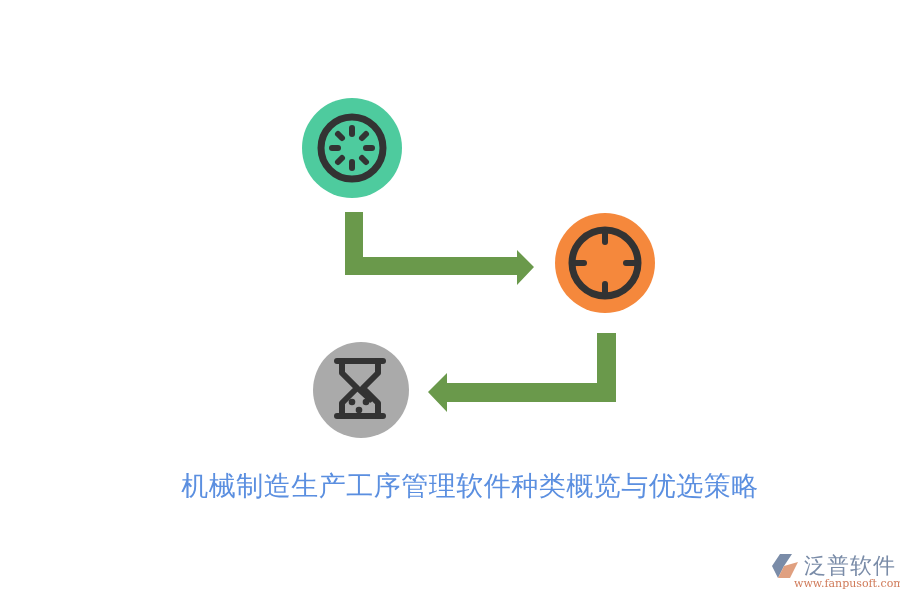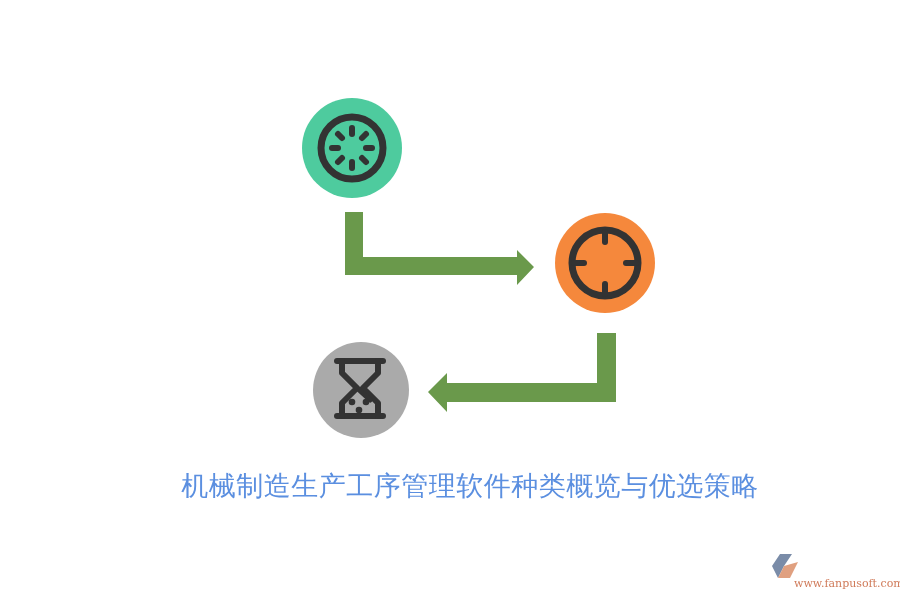--- a/index.html
+++ b/index.html
@@ -76,14 +76,15 @@
   </g>
 </svg>
 
 <div class="title">机械制造生产工序管理软件种类概览与优选策略</div>
 
 <div class="logo">
   <svg width="32" height="28" viewBox="0 0 32 28" style="position:absolute;left:0;top:2px;">
     <polygon points="10,2 22,2 14,14 8,26 2,14" fill="#7A8CA8"></polygon>
     <polygon points="14,14 28,10 20,26 8,26" fill="#E0A080"></polygon>
   </svg>
+  <span class="logo-text">泛普软件</span>
   <span class="logo-url">www.fanpusoft.com</span>
 </div>
 
 </body></html>

